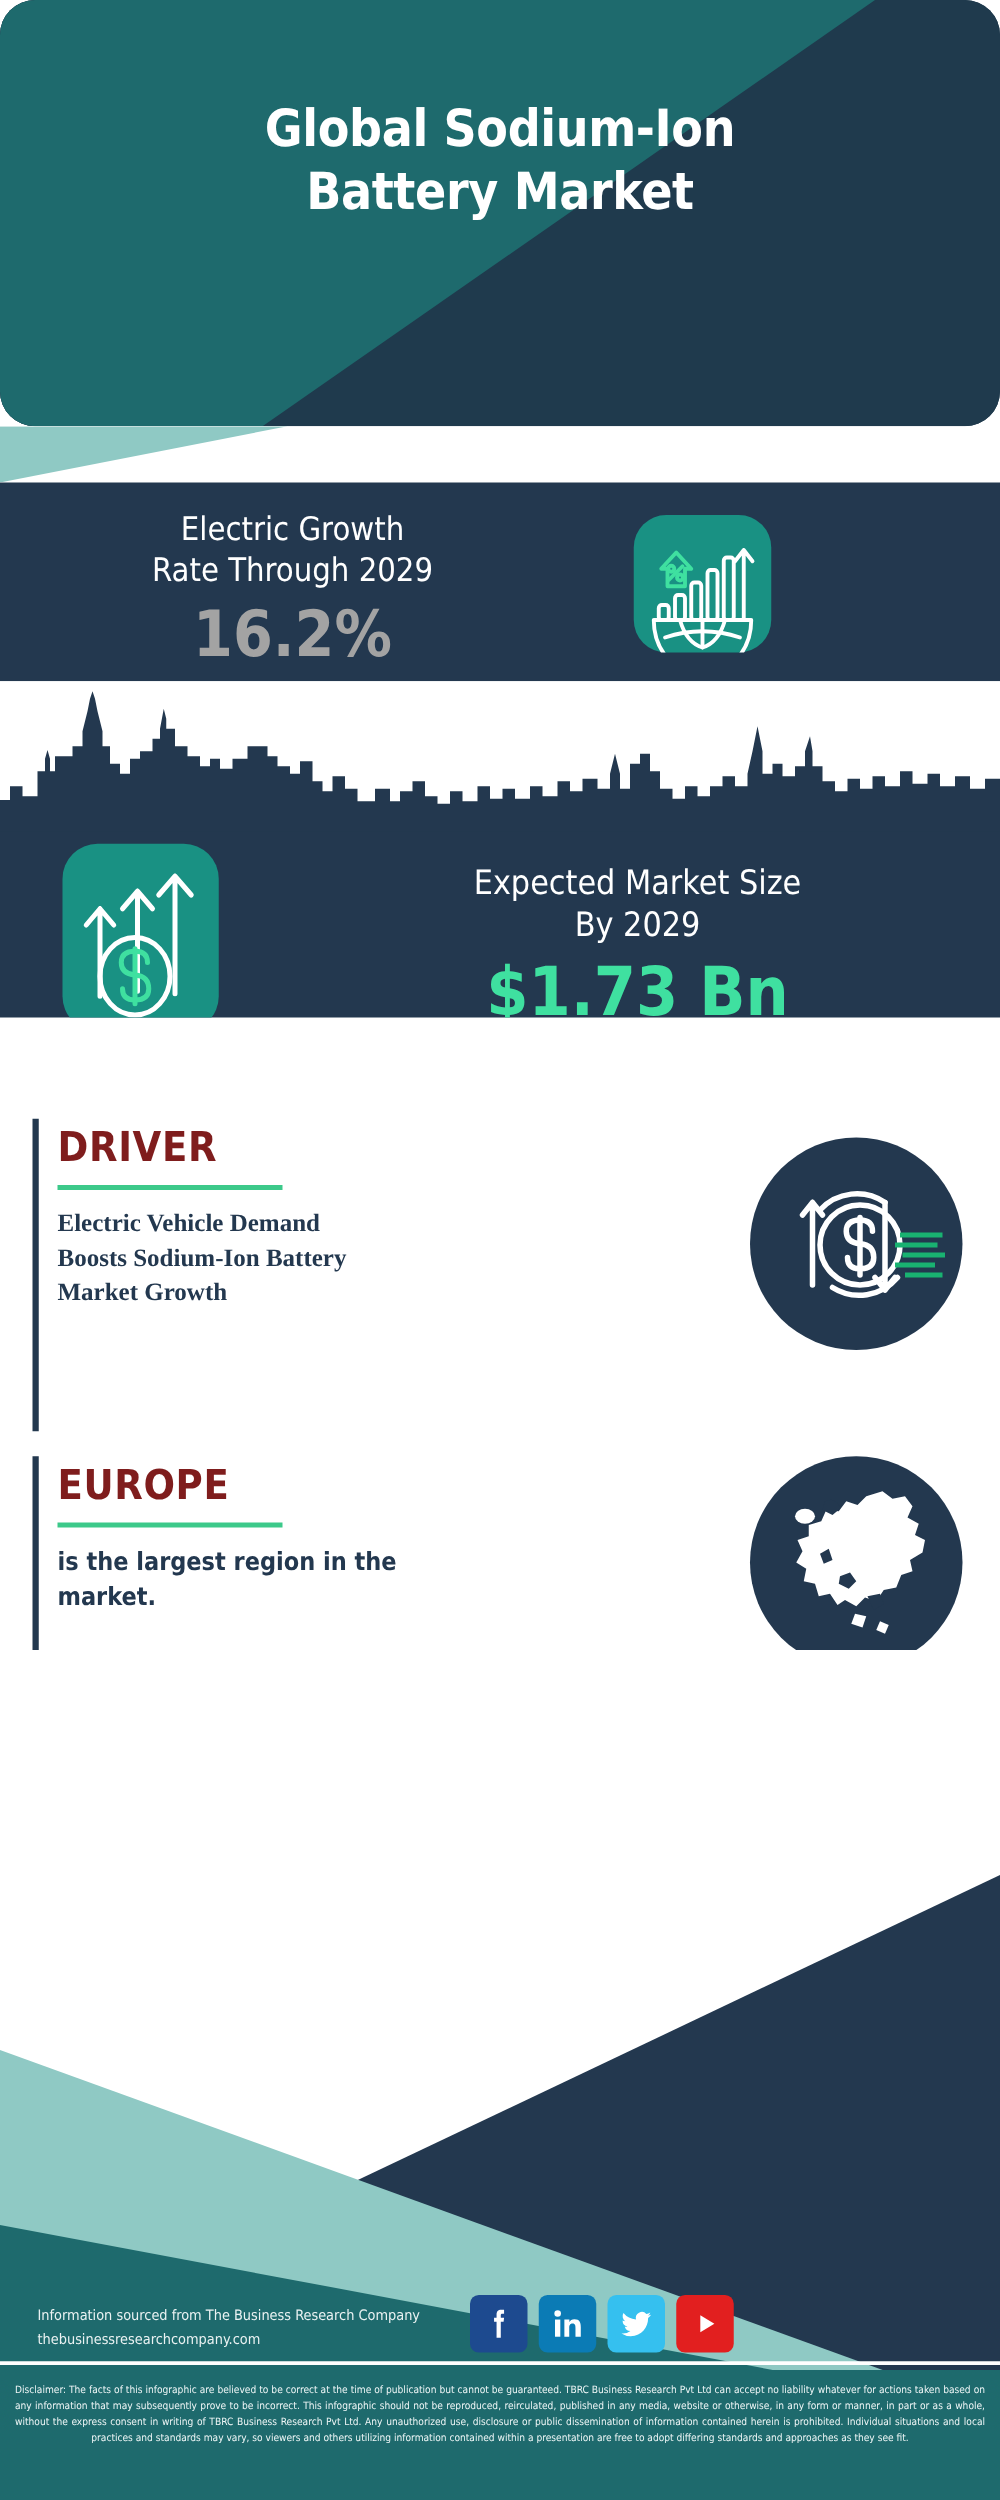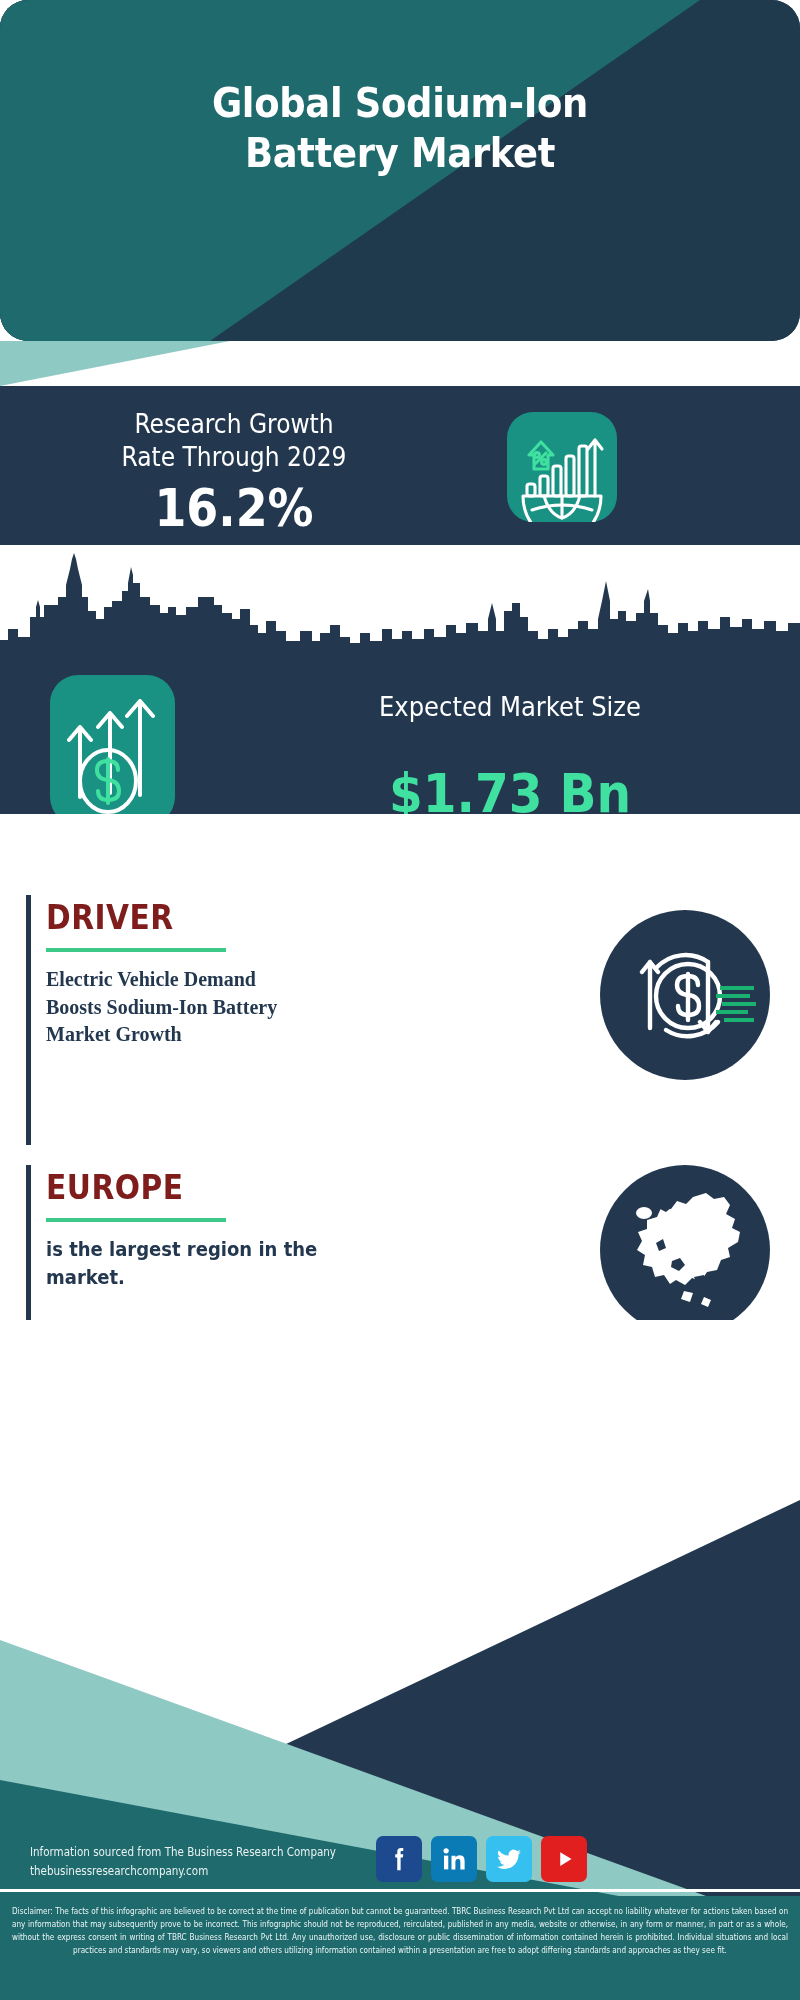--- a/index.html
+++ b/index.html
@@ -17,21 +17,21 @@
   
   .whiteband{position:absolute;left:0;top:341px;width:800px;height:45px;background:#ffffff;overflow:hidden;}
   .whiteband .tri{position:absolute;left:0;top:0;width:230px;height:45px;}
 
   
   .growth{position:absolute;left:0;top:386px;width:800px;height:159px;background:#23384f;}
   .growth-label{position:absolute;left:24px;top:22px;width:420px;text-align:center;
       color:#ffffff;font-size:26px;line-height:1.25;
       font-family:"DejaVu Sans Condensed","Liberation Sans",sans-serif;}
   .growth-value{position:absolute;left:24px;top:97px;width:420px;text-align:center;
-      color:#ffffff;font-size:51px;font-weight:bold;line-height:1;
+      color:#a3a3a3;font-size:51px;font-weight:bold;line-height:1;
       font-family:"DejaVu Sans Condensed","Liberation Sans",sans-serif;}
   .growth-icon{position:absolute;left:507px;top:26px;width:110px;height:110px;
       background:#199183;border-radius:26px;}
 
   
   .skyline-wrap{position:absolute;left:0;top:545px;width:800px;height:269px;background:#ffffff;overflow:hidden;}
   .skyline-svg{position:absolute;left:0;top:0;width:800px;height:135px;}
   .skyline-base{position:absolute;left:0;top:120px;width:800px;height:195px;background:#23384f;}
   .ms-icon{position:absolute;left:50px;top:130px;width:125px;height:150px;background:#199183;border-radius:28px;}
   .ms-label{position:absolute;left:230px;top:145px;width:560px;text-align:center;color:#ffffff;
@@ -105,21 +105,21 @@
   </div>
 
   <div class="whiteband">
     <svg class="tri" viewBox="0 0 230 45" preserveAspectRatio="none">
       <polygon points="0,0 230,0 0,45" fill="#8fc9c4"></polygon>
     </svg>
   </div>
 
   <div class="growth">
     <div class="growth-label">
-      <div>Research Growth</div>
+      <div>Electric Growth</div>
       <div>Rate Through 2029</div>
     </div>
     <div class="growth-value">16.2%</div>
 
     <div class="growth-icon">
       <svg viewBox="0 0 110 110" width="110" height="110">
         <g fill="none" stroke="#ffffff" stroke-width="3.1" stroke-linejoin="round" stroke-linecap="round">
 
           <rect x="20" y="72" width="8" height="12" rx="2.5"></rect>
           <rect x="33" y="64" width="8" height="20" rx="2.5"></rect>
@@ -162,20 +162,21 @@
         </g>
         <g fill="none" stroke="#3fe0a0" stroke-width="4" stroke-linejoin="round" stroke-linecap="round">
           <path d="M58 84 V128"></path>
           <path d="M68 95 q0 -9 -10 -9 q-11 0 -11 9 q0 9 11 10 q11 1 11 11 q0 9 -11 9 q-10 0 -10 -9"></path>
         </g>
       </svg>
     </div>
 
     <div class="ms-label">
       <div>Expected Market Size</div>
+      <div>By 2029</div>
     </div>
     <div class="ms-value">$1.73 Bn</div>
   </div>
 
   <div class="cards">
 
     <div class="card card-driver">
       <div class="rail"></div>
       <div class="inner">
         <h2>DRIVER</h2>

